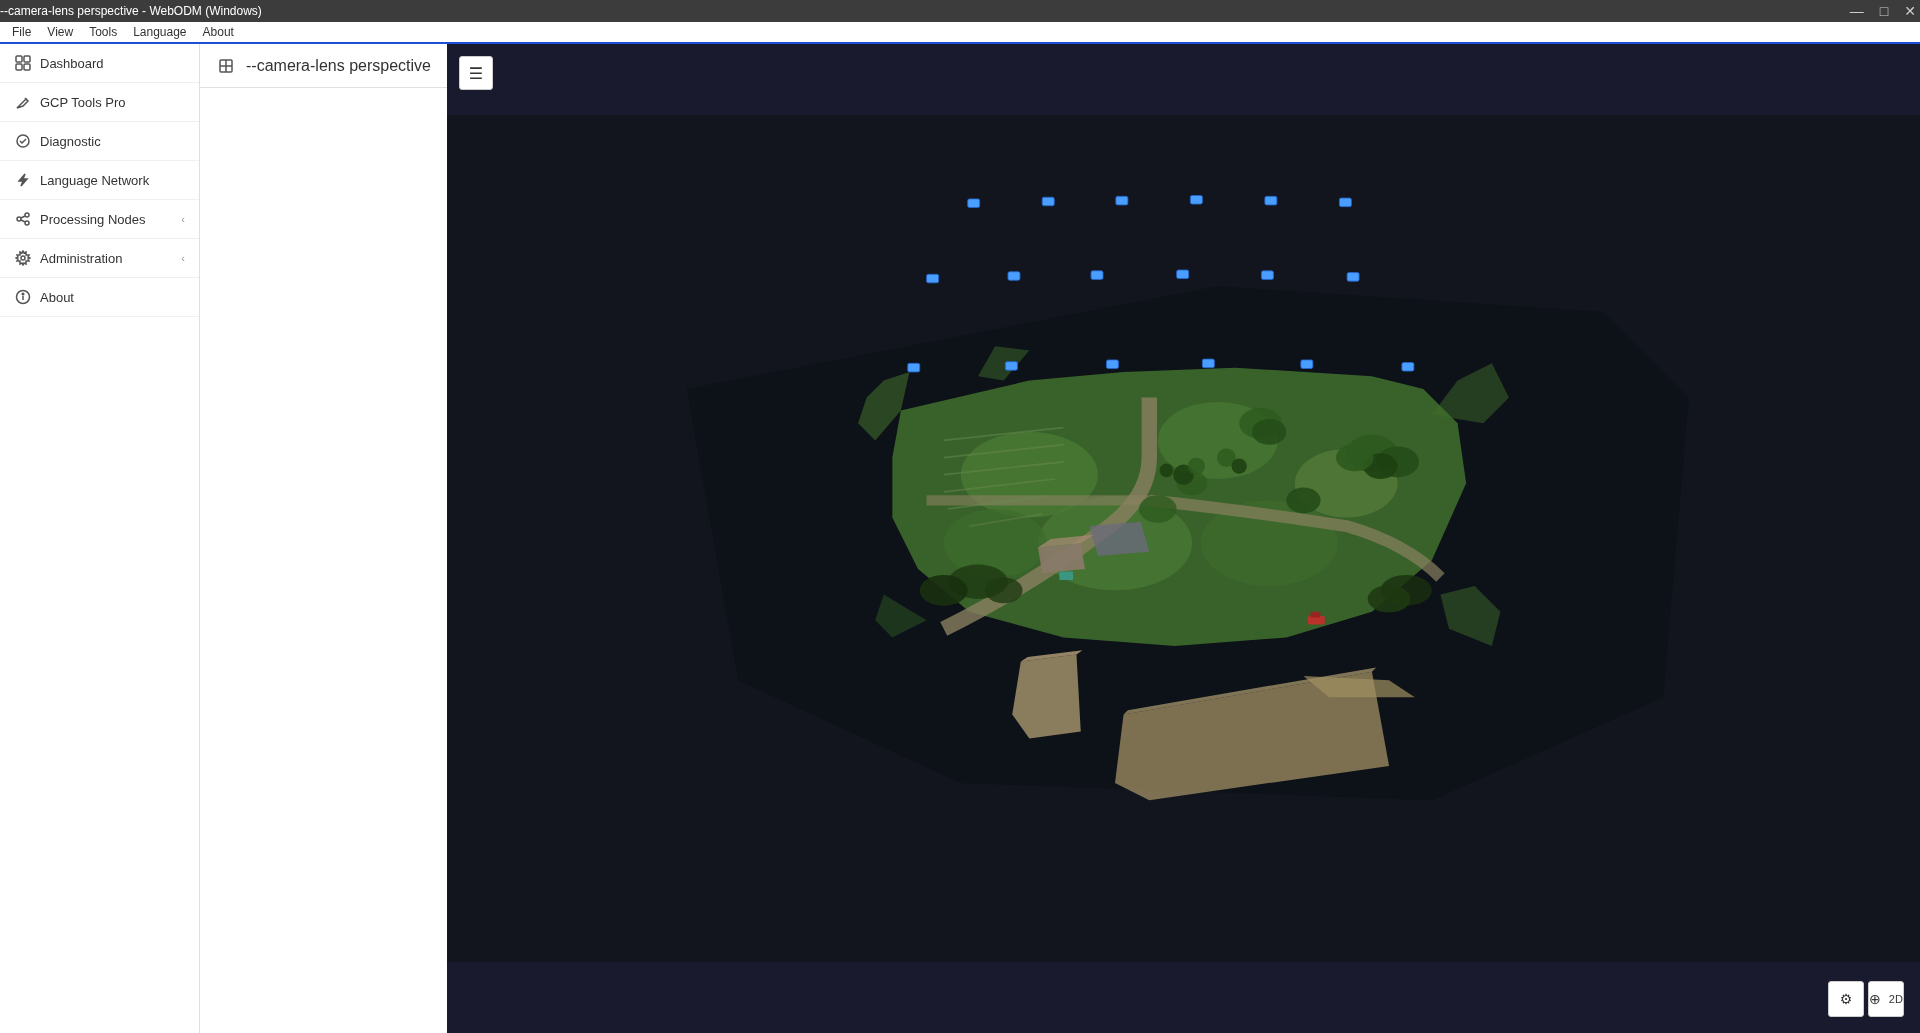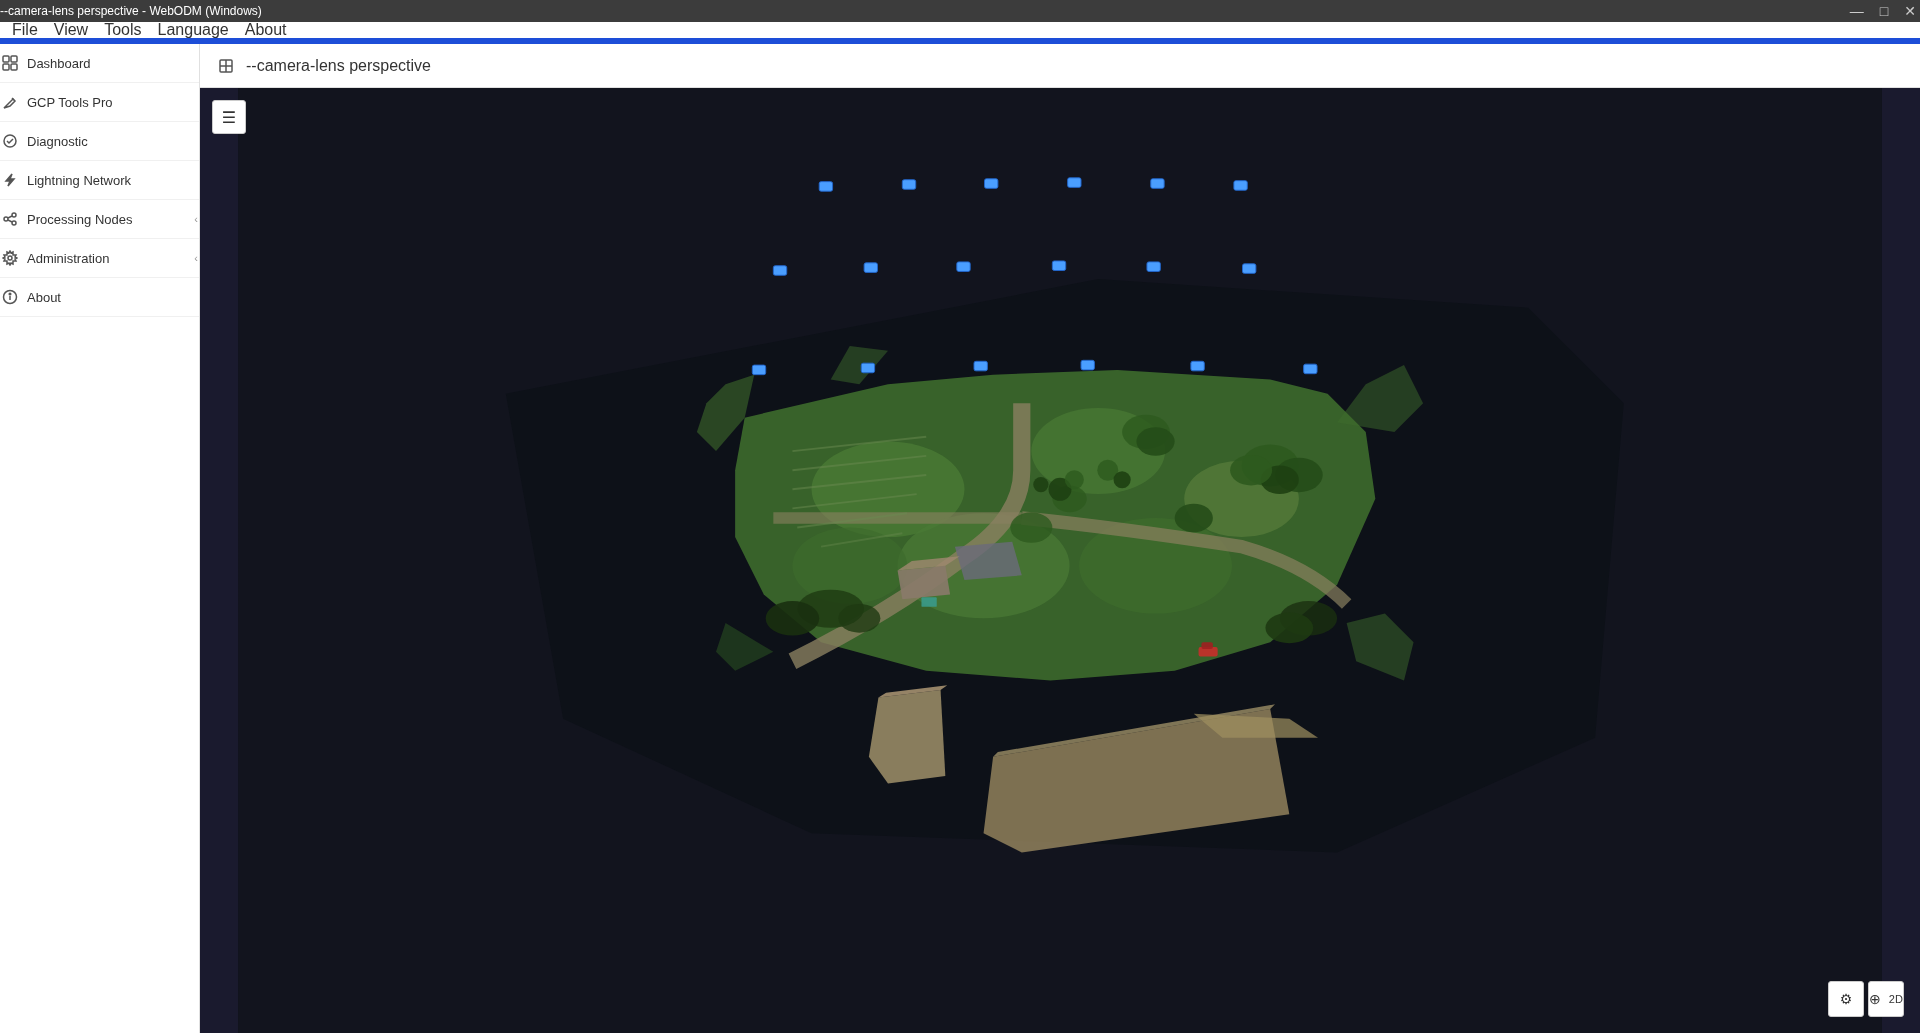--- a/index.html
+++ b/index.html
@@ -20,22 +20,22 @@
     #titlebar-controls { display: flex; gap: 8px; }
     .titlebar-btn { background: none; border: none; color: #ccc; cursor: pointer; font-size: 14px; padding: 0 4px; }
 
     
     #menubar {
       height: 22px;
       background: #fff;
       display: flex;
       align-items: center;
       padding: 0 4px;
-      border-bottom: 6px solid #1d4ed8;
-      font-size: 16px;
+      border-bottom: 2px solid #1d4ed8;
+      font-size: 12px;
     }
     .menu-item {
       padding: 2px 8px;
       cursor: pointer;
       color: #333;
     }
 
     
     #app { display: flex; height: calc(1033px - 44px); }
 
@@ -44,21 +44,21 @@
       width: 200px;
       background: #fff;
       border-right: 1px solid #e0e0e0;
       flex-shrink: 0;
       overflow-y: auto;
     }
 
     .sidebar-item {
       display: flex;
       align-items: center;
-      padding: 10px 1px;
+      padding: 10px 14px;
       cursor: pointer;
       color: #333;
       font-size: 13px;
       border-bottom: 1px solid #f0f0f0;
       position: relative;
     }
     .sidebar-icon {
       width: 18px;
       height: 18px;
       margin-right: 8px;
@@ -72,21 +72,21 @@
     .sidebar-label { flex: 1; }
     .sidebar-arrow {
       font-size: 11px;
       color: #999;
     }
 
     
     #main {
       flex: 1;
       display: flex;
-      flex-direction: column;
+      flex-direction: row;
       background: #fff;
       overflow: hidden;
     }
 
     
     #page-header {
       height: 44px;
       background: #fff;
       border-bottom: 1px solid #e0e0e0;
       display: flex;
@@ -212,21 +212,21 @@
           </svg>
         </span>
         <span class="sidebar-label">Diagnostic</span>
       </div>
       <div class="sidebar-item">
         <span class="sidebar-icon">
           <svg width="16" height="16" viewBox="0 0 16 16" fill="none" stroke="#555" stroke-width="1.5">
             <polygon points="10,2 4,9 8,9 6,14 12,7 8,7" fill="#555"></polygon>
           </svg>
         </span>
-        <span class="sidebar-label">Lightning Network</span>
+        <span class="sidebar-label">Language Network</span>
       </div>
       <div class="sidebar-item">
         <span class="sidebar-icon">
           <svg width="16" height="16" viewBox="0 0 16 16" fill="none" stroke="#555" stroke-width="1.5">
             <circle cx="4" cy="8" r="2"></circle>
             <circle cx="12" cy="4" r="2"></circle>
             <circle cx="12" cy="12" r="2"></circle>
             <line x1="6" y1="7" x2="10" y2="5"></line>
             <line x1="6" y1="9" x2="10" y2="11"></line>
           </svg>

